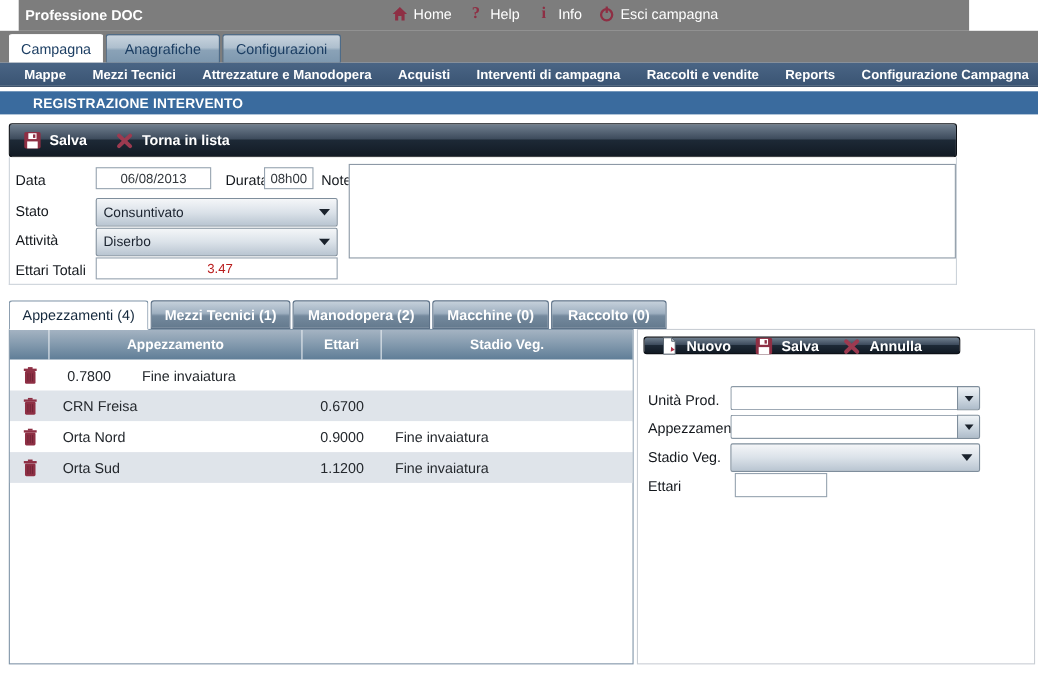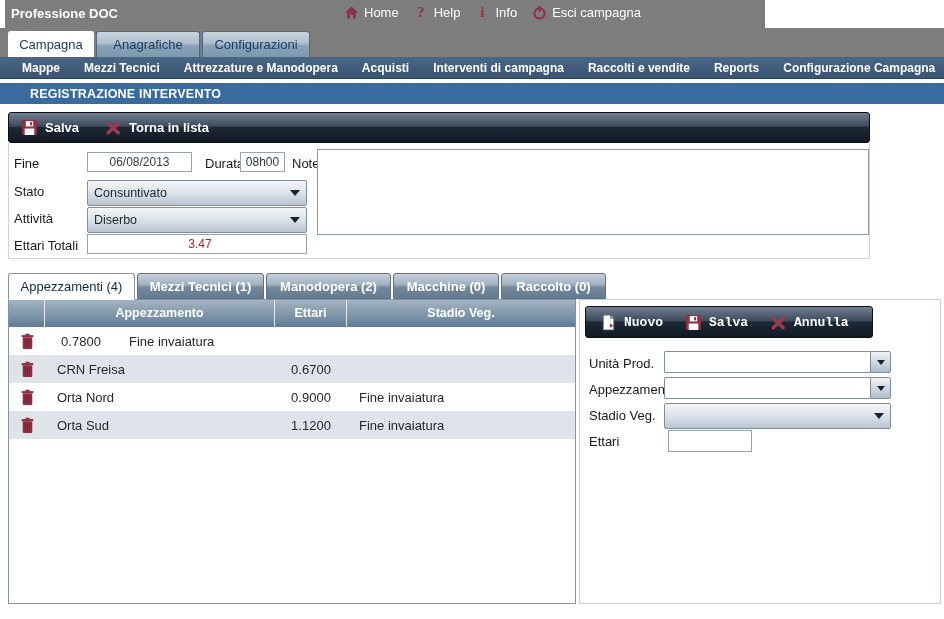--- a/index.html
+++ b/index.html
@@ -1,20 +1,20 @@
 <!DOCTYPE html>
 <html><head>
 <meta charset="utf-8">
 <style>
   * { margin:0; padding:0; box-sizing:border-box; }
   html,body { width:944px; height:619px; background:#ffffff; overflow:hidden;
               font-family:"Liberation Sans", sans-serif; font-size:13px; color:#1b1b1b; }
 
   
-  .topbar { position:absolute; left:5px; top:0; width:760px; height:28px; background:#7d7d7d; }
+  .topbar { position:absolute; left:17px; top:0; width:864px; height:28px; background:#7d7d7d; }
   .app-title { position:absolute; left:6px; top:6px; color:#fff; font-weight:bold; font-size:13px; }
   .header-links { position:absolute; left:338px; top:4px; display:flex; align-items:center; gap:6px; }
   .hlink { display:flex; align-items:center; gap:5px; color:#fff; font-size:13px; cursor:pointer; margin-right:8px; }
   .hicon { display:inline-flex; width:16px; height:16px; align-items:center; justify-content:center; }
   .glyph { color:#8e2f44; font-weight:bold; font-size:15px; font-family:"Liberation Serif", serif; }
 
   
   .maintab-row { position:absolute; left:0; top:28px; width:944px; height:29px; background:#7d7d7d; }
   .maintab { position:absolute; top:3px; height:26px; line-height:25px; text-align:center;
              font-size:13px; color:#1c3e63; border:1px solid #4d6b88; border-bottom:none;
@@ -75,21 +75,21 @@
   .trow { display:flex; height:28px; align-items:center; background:#fff; cursor:pointer; }
   .trow.alt { background:#dfe4ea; }
   .td { font-size:13px; color:#24282d; }
   .td.c0 { display:flex; align-items:center; justify-content:center; }
   .td.c1, .td.c3 { padding-left:12px; }
   .td.c2 { text-align:center; }
   .trash-btn { display:inline-flex; width:15px; height:17px; cursor:pointer; }
 
   .side-panel { position:absolute; left:579px; top:299px; width:362px; height:305px;
                 border:1px solid #c9ced4; background:#fff; }
-  .side-toolbar { position:absolute; left:5px; top:6px; width:288px; height:32px; padding-left:14px;font-family:Liberation Mono, monospace; }
+  .side-toolbar { position:absolute; left:5px; top:6px; width:288px; height:16px; padding-left:14px; }
   .side-toolbar .tbtn { margin-right:22px; }
   .slabel { position:absolute; left:9px; font-size:13px; color:#14181d; }
   .combo { position:absolute; left:84px; width:227px; height:22px; display:flex; cursor:pointer; }
   .combo-input { flex:1; border:1px solid #7f8e9c; border-right:none; background:#fff; border-radius:2px 0 0 2px; }
   .combo-btn { width:21px; border:1px solid #7f8e9c; border-radius:0 2px 2px 0;
                background:linear-gradient(to bottom,#f0f4f7 0%,#cfd9e2 50%,#aebccA 100%);
                display:flex; align-items:center; justify-content:center; }
   .combo-btn .dd-arrow { border-left-width:4px; border-right-width:4px; border-top-width:5px; }
 </style>
 </head>
@@ -167,21 +167,21 @@
     <span class="ticon">
       <svg width="17" height="17" viewBox="0 0 16 16">
           <path d="M3 4 L12.5 13 M12.5 4 L3 13" stroke="#9c3a50" stroke-width="3.4" stroke-linecap="round"></path>
         </svg>
     </span>
     <span>Torna in lista</span>
   </span>
 </div>
 
 <div class="form-panel">
-  <span class="flabel" style="left:5px;top:13px;">Fine</span>
+  <span class="flabel" style="left:5px;top:13px;">Data</span>
   <input class="tinput" style="left: 78px; top: 9px; width: 105px; height: 20px;" value="06/08/2013">
   <span class="flabel" style="left:196px;top:13px;">Durata</span>
   <input class="tinput" style="left: 231px; top: 9px; width: 45px; height: 20px;" value="08h00">
   <span class="flabel" style="left:283px;top:13px;">Note</span>
   <textarea class="note-area" style=""></textarea>
 
   <span class="flabel" style="left:5px;top:41px;">Stato</span>
   <div class="dropdown" style="left:78px;top:37px;width:220px;">
     <span class="dd-text">Consuntivato</span>
     <span class="dd-arrow"></span>

